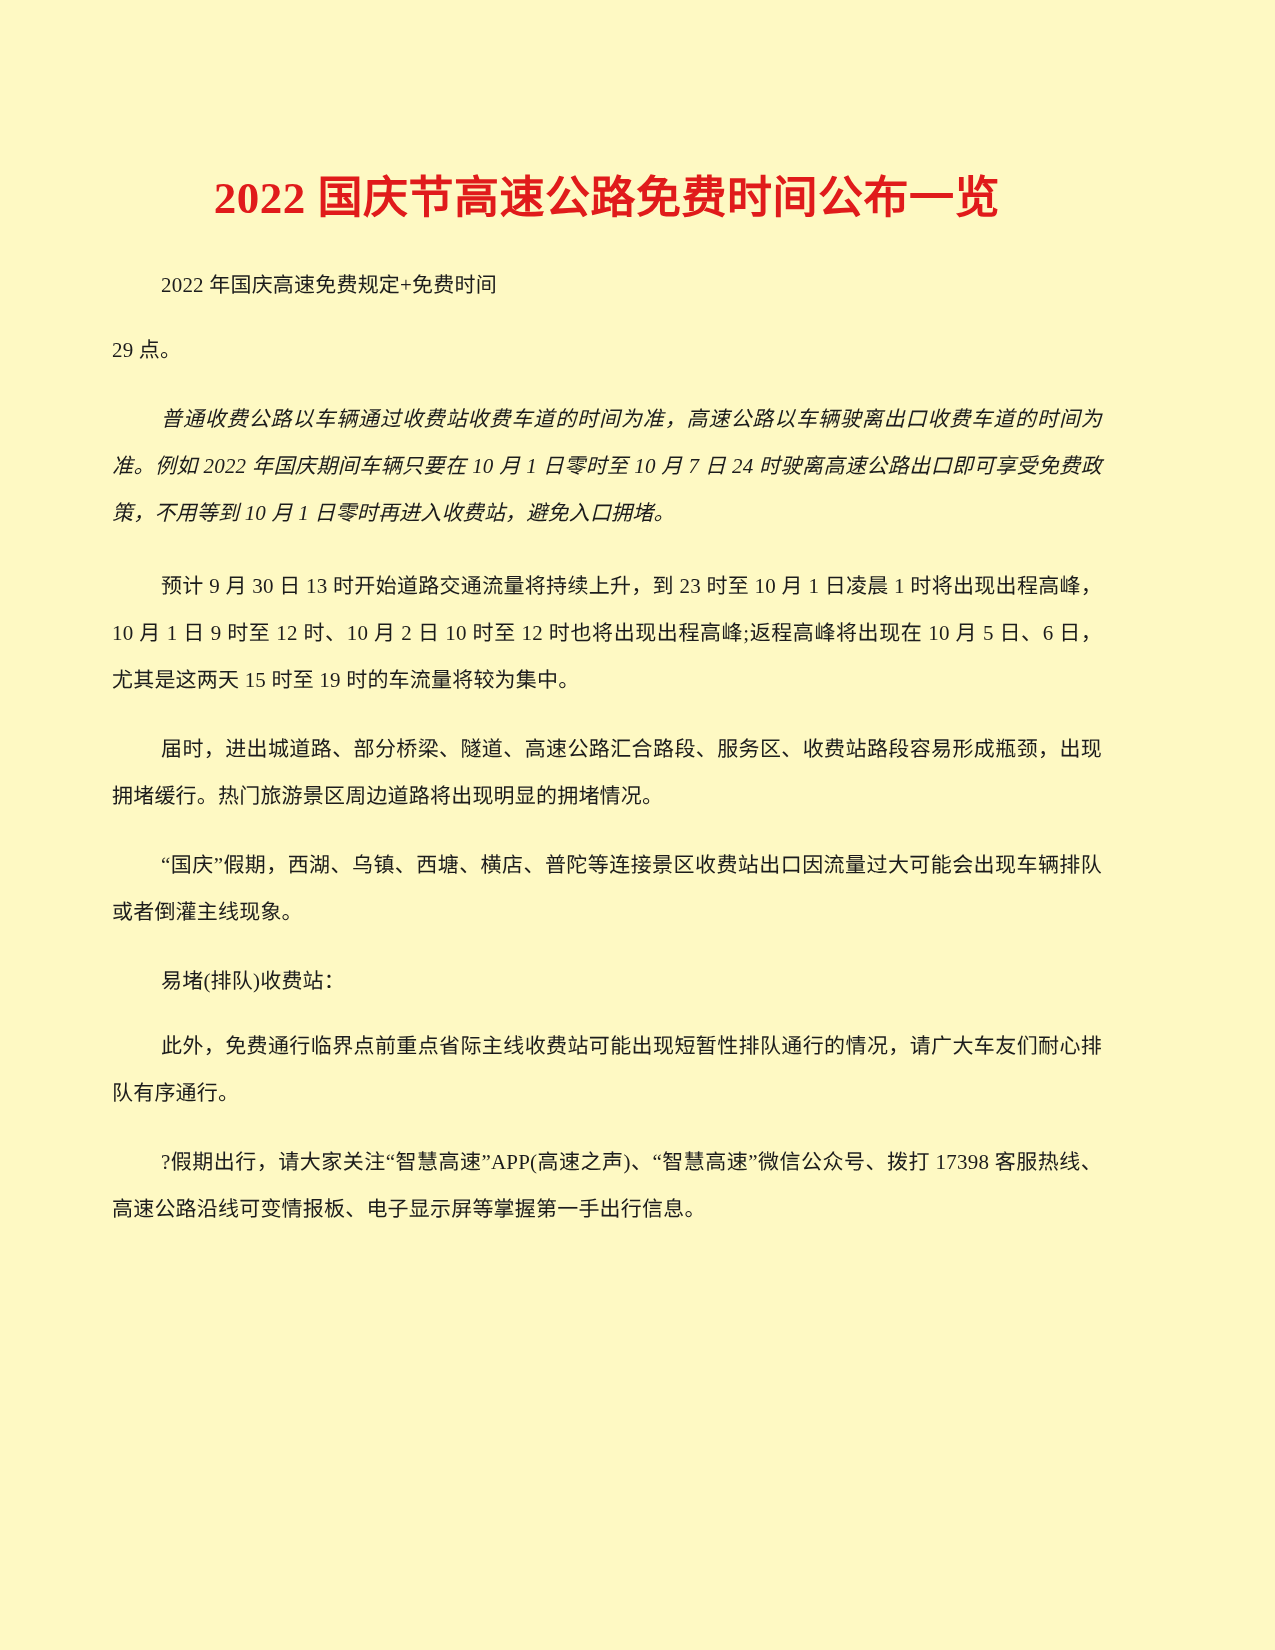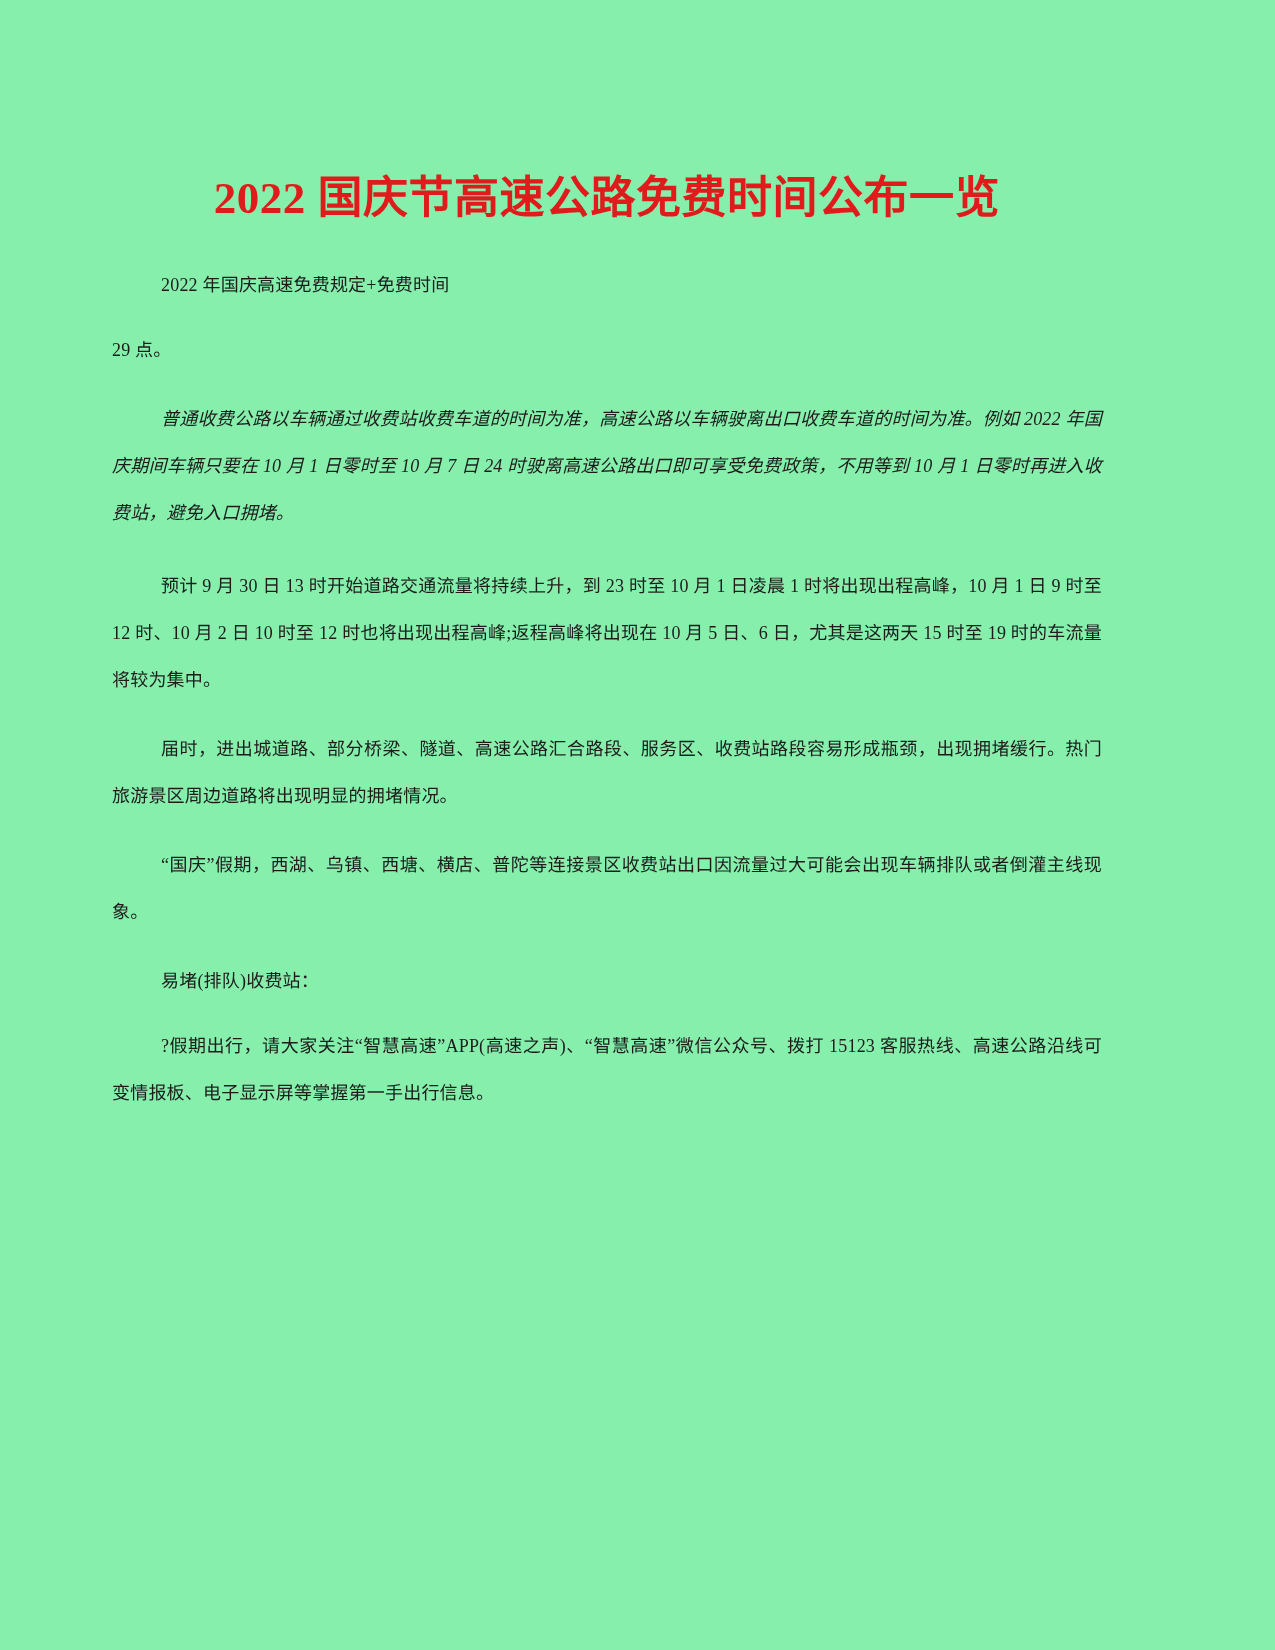--- a/index.html
+++ b/index.html
@@ -14,21 +14,21 @@
     overflow: hidden;
     font-family: "Liberation Serif", "DejaVu Serif", serif;
     color: #1a1a1a;
     -webkit-font-smoothing: antialiased;
   }
 
   .page {
     position: relative;
     width: 1275px;
     height: 1650px;
-    background: #86efac;
+    background: #fef9c3;
     box-sizing: border-box;
   }
 
   .content {
     position: absolute;
     left: 112px;
     top: 0;
     width: 990px;
   }
 
@@ -53,21 +53,21 @@
   .body-block {
     position: absolute;
     left: 0;
     top: 262px;
     width: 990px;
   }
 
   p.para {
     margin: 0 0 22px 0;
     padding: 0;
-    font-size: 18px;
+    font-size: 21px;
     line-height: 47px;
     text-align: justify;
     text-justify: inter-ideograph;
     text-indent: 49px;
     color: #1c1c1c;
     letter-spacing: 0.2px;
     word-break: break-all;
   }
 
   p.para.no-indent {
@@ -106,19 +106,20 @@
 
 
       <p class="para">预计 9 月 30 日 13 时开始道路交通流量将持续上升，到 23 时至 10 月 1 日凌晨 1 时将出现出程高峰，10 月 1 日 9 时至 12 时、10 月 2 日 10 时至 12 时也将出现出程高峰;返程高峰将出现在 10 月 5 日、6 日，尤其是这两天 15 时至 19 时的车流量将较为集中。</p>
 
       <p class="para">届时，进出城道路、部分桥梁、隧道、高速公路汇合路段、服务区、收费站路段容易形成瓶颈，出现拥堵缓行。热门旅游景区周边道路将出现明显的拥堵情况。</p>
 
       <p class="para">“国庆”假期，西湖、乌镇、西塘、横店、普陀等连接景区收费站出口因流量过大可能会出现车辆排队或者倒灌主线现象。</p>
 
       <p class="para heading-line tight">易堵(排队)收费站：</p>
 
+      <p class="para">此外，免费通行临界点前重点省际主线收费站可能出现短暂性排队通行的情况，请广大车友们耐心排队有序通行。</p>
 
 
-      <p class="para">?假期出行，请大家关注“智慧高速”APP(高速之声)、“智慧高速”微信公众号、拨打 15123 客服热线、高速公路沿线可变情报板、电子显示屏等掌握第一手出行信息。</p>
+      <p class="para">?假期出行，请大家关注“智慧高速”APP(高速之声)、“智慧高速”微信公众号、拨打 17398 客服热线、高速公路沿线可变情报板、电子显示屏等掌握第一手出行信息。</p>
 
     </div>
   </div>
 </div>
 
 </body></html>

